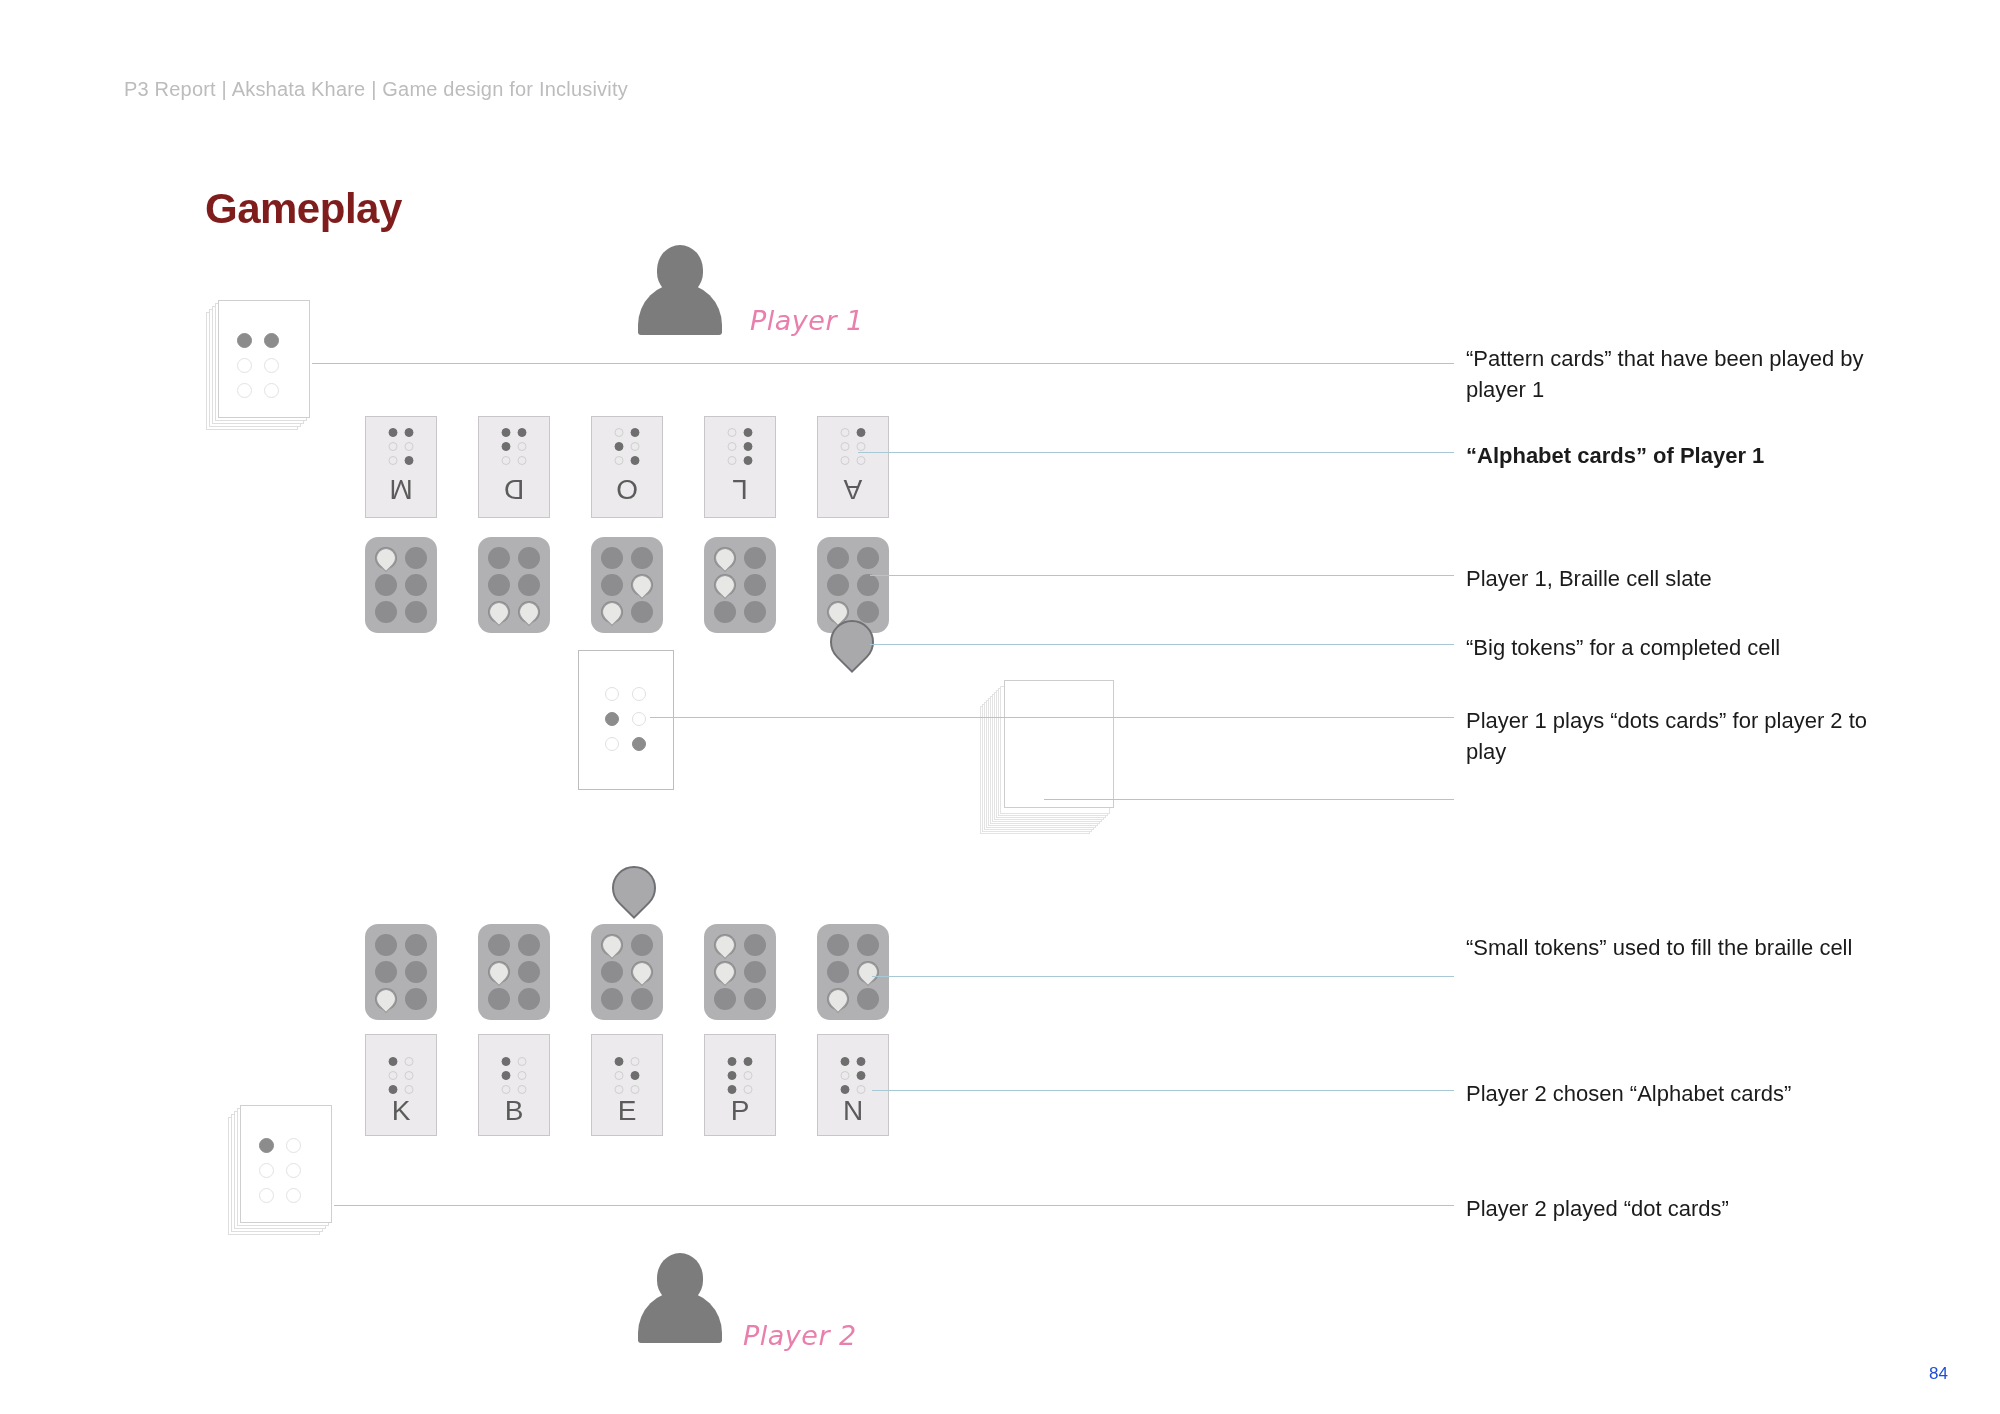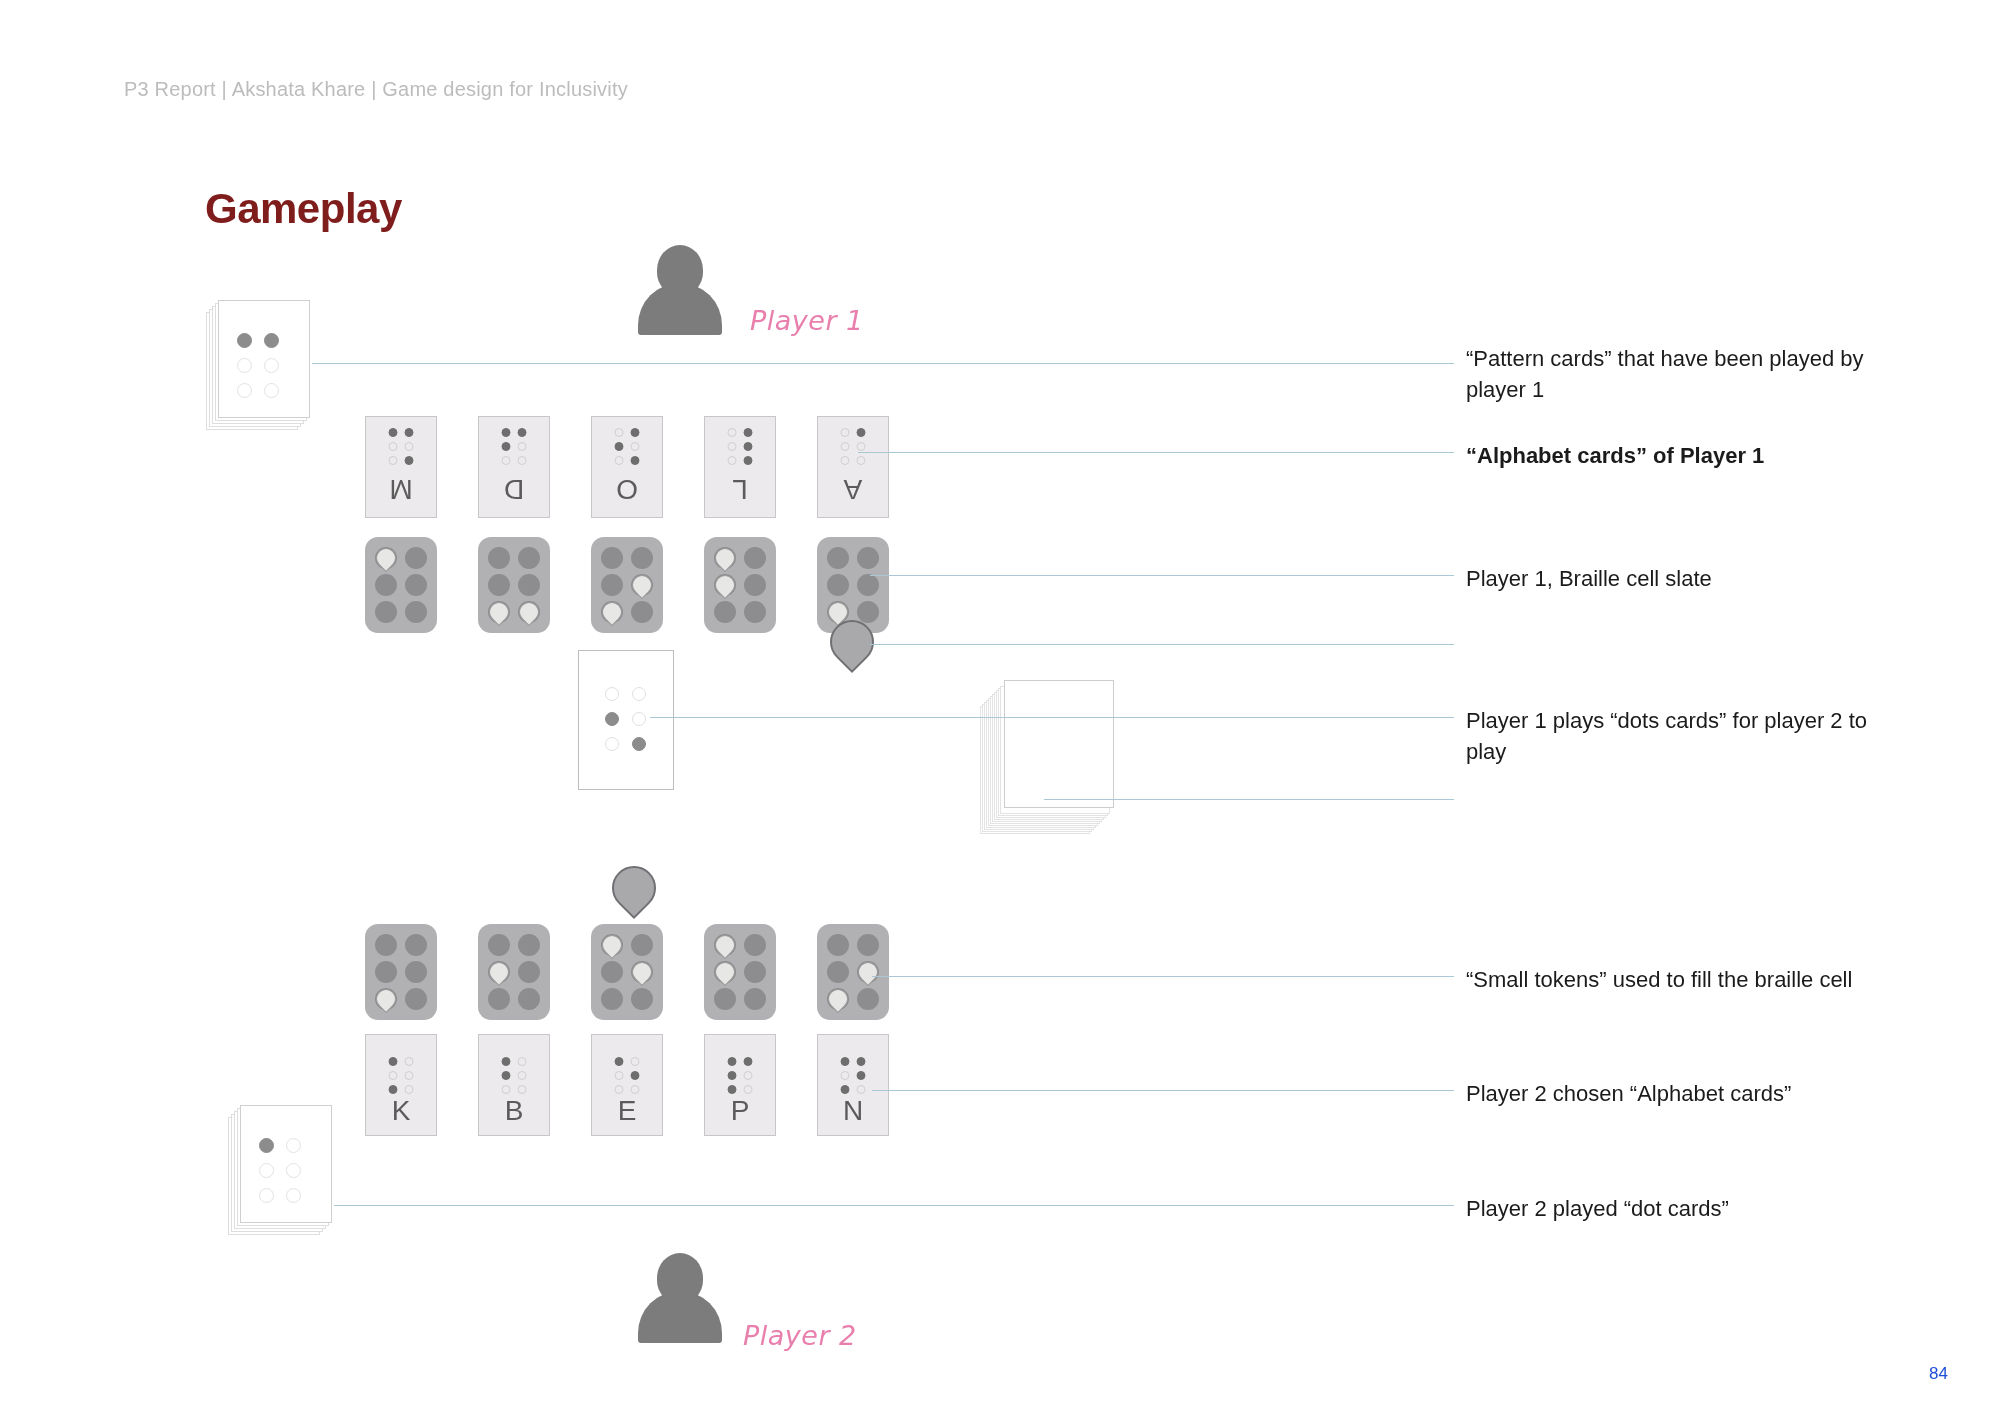--- a/index.html
+++ b/index.html
@@ -724,18 +724,19 @@
   <div class="leader" style="left:870px;  top:644px;  width:584px;"></div>
   <div class="leader" style="left:650px;  top:717px;  width:804px;"></div>
   <div class="leader" style="left:1044px; top:799px;  width:410px;"></div>
   <div class="leader" style="left:872px;  top:976px;  width:582px;"></div>
   <div class="leader" style="left:872px;  top:1090px; width:582px;"></div>
   <div class="leader" style="left:334px;  top:1205px; width:1120px;"></div>
 
   <div class="note" style="left:1466px; top:343px;">“Pattern cards” that have been played by player 1</div>
   <div class="note" style="left:1466px; top:440px;font-weight:bold;">“Alphabet cards” of Player 1</div>
   <div class="note" style="left:1466px; top:563px;">Player 1, Braille cell slate</div>
+  <div class="note" style="left:1466px; top:632px;">“Big tokens” for a completed cell</div>
   <div class="note" style="left:1466px; top:705px;">Player 1 plays “dots cards” for player 2 to play</div>
-  <div class="note" style="left:1466px; top:964px; width:470px;">“Small tokens” used to fill the braille cell</div>
+  <div class="note" style="left:1466px; top:932px; width:470px;">“Small tokens” used to fill the braille cell</div>
   <div class="note" style="left:1466px; top:1078px;">Player 2 chosen “Alphabet cards”</div>
   <div class="note" style="left:1466px; top:1193px;">Player 2 played “dot cards”</div>
 
 </div>
 
 </body></html>

